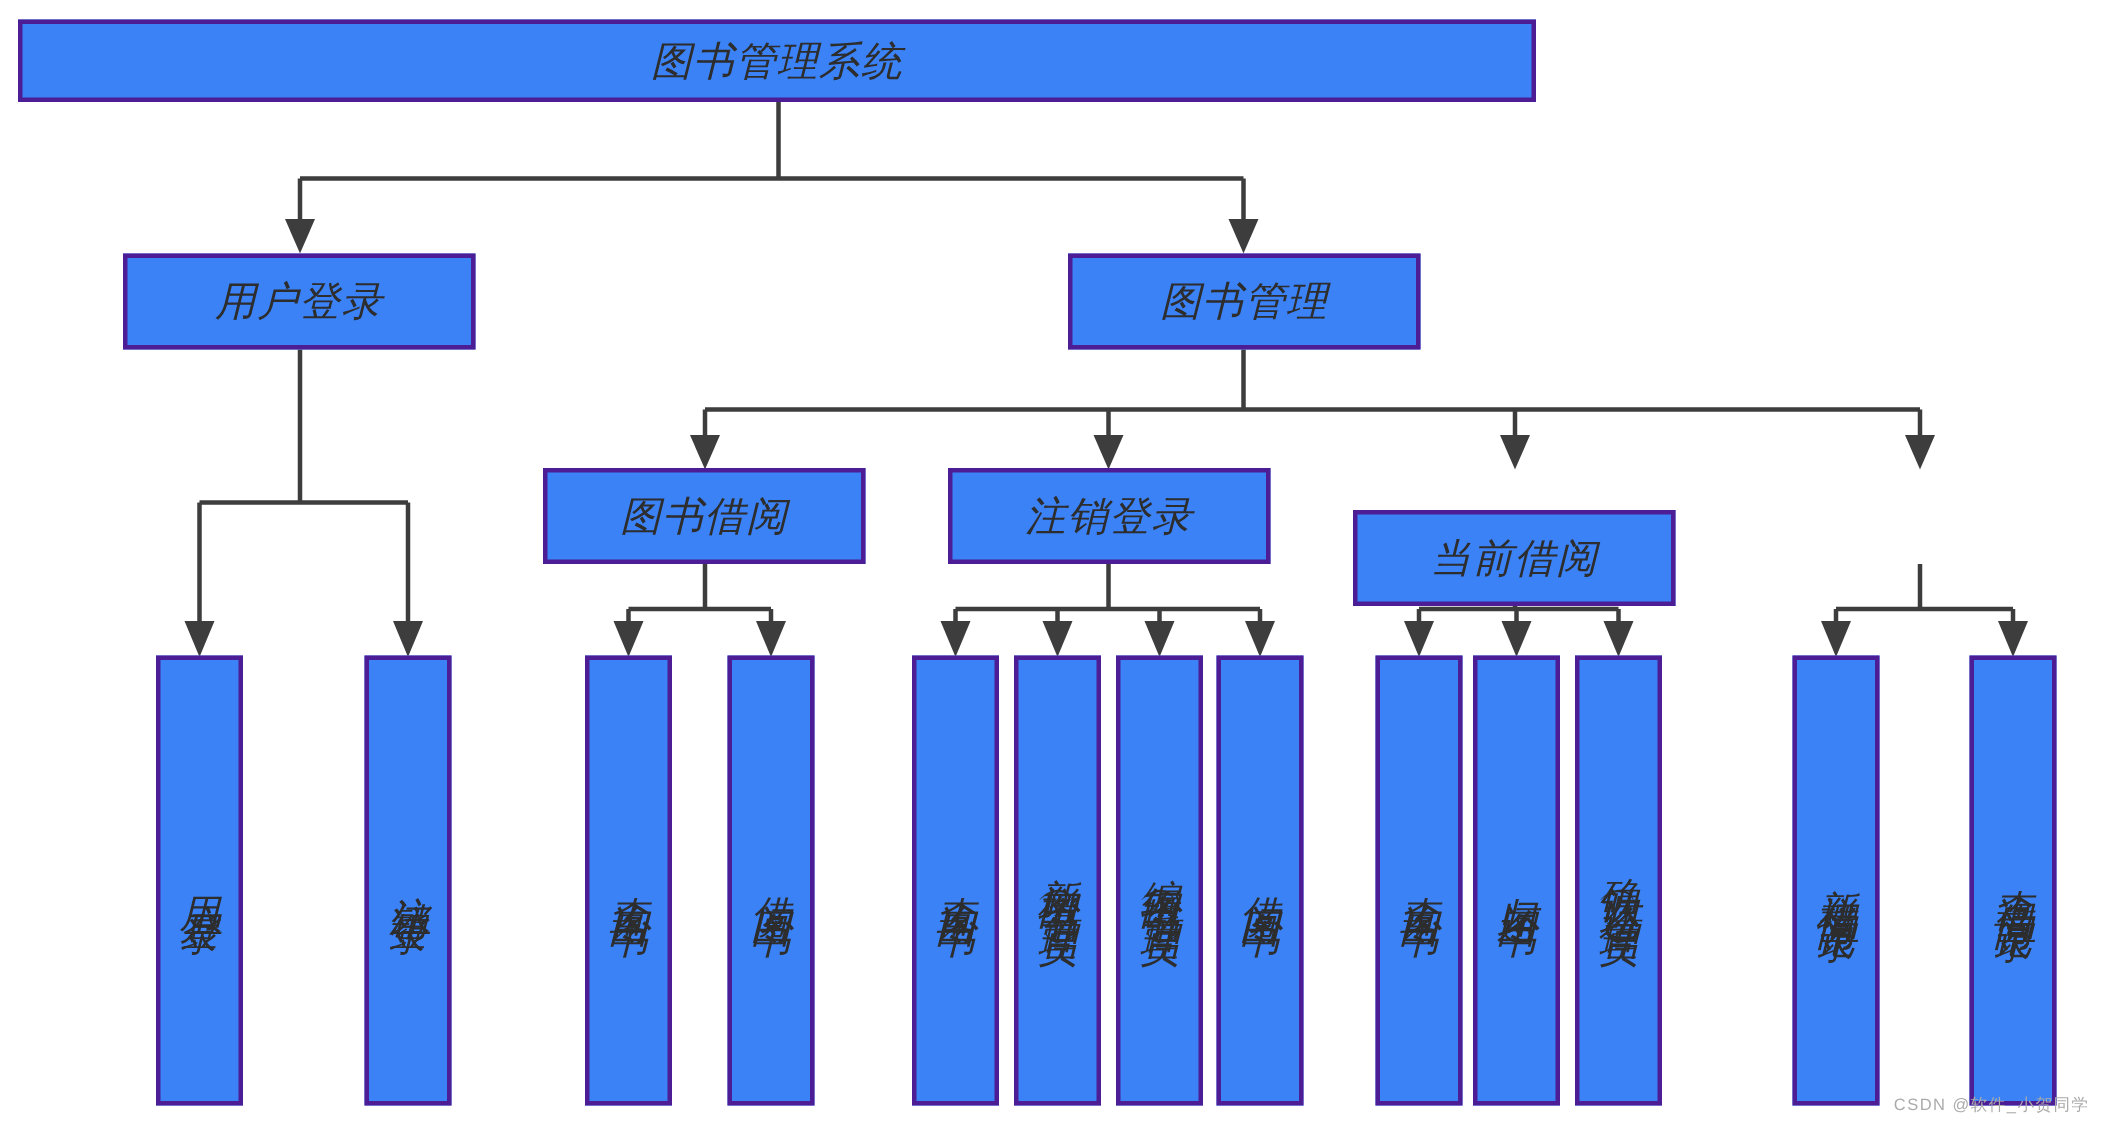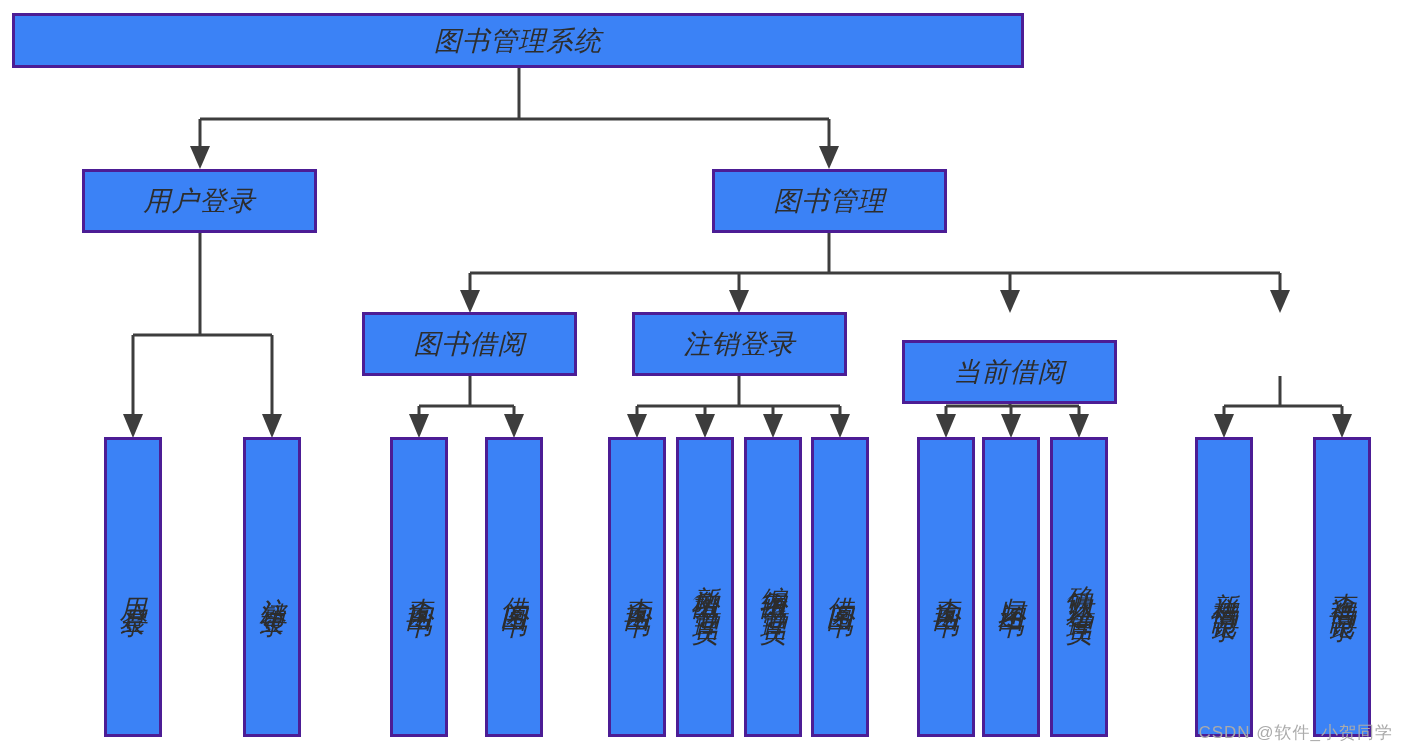--- a/index.html
+++ b/index.html
@@ -56,21 +56,21 @@
     writing-mode: vertical-rl;
     text-orientation: mixed;
     font-size: 26px;
     line-height: 1.1;
     letter-spacing: 5px;
   }
   .watermark {
     position: absolute;
     right: 12px;
     bottom: 3px;
-    font-size: 17px;
+    font-size: 11px;
     color: #ababab;
     letter-spacing: 1px;
     z-index: 5;
     white-space: nowrap;
   }
 </style>
 </head>
 <body>
 
 <div class="canvas">

